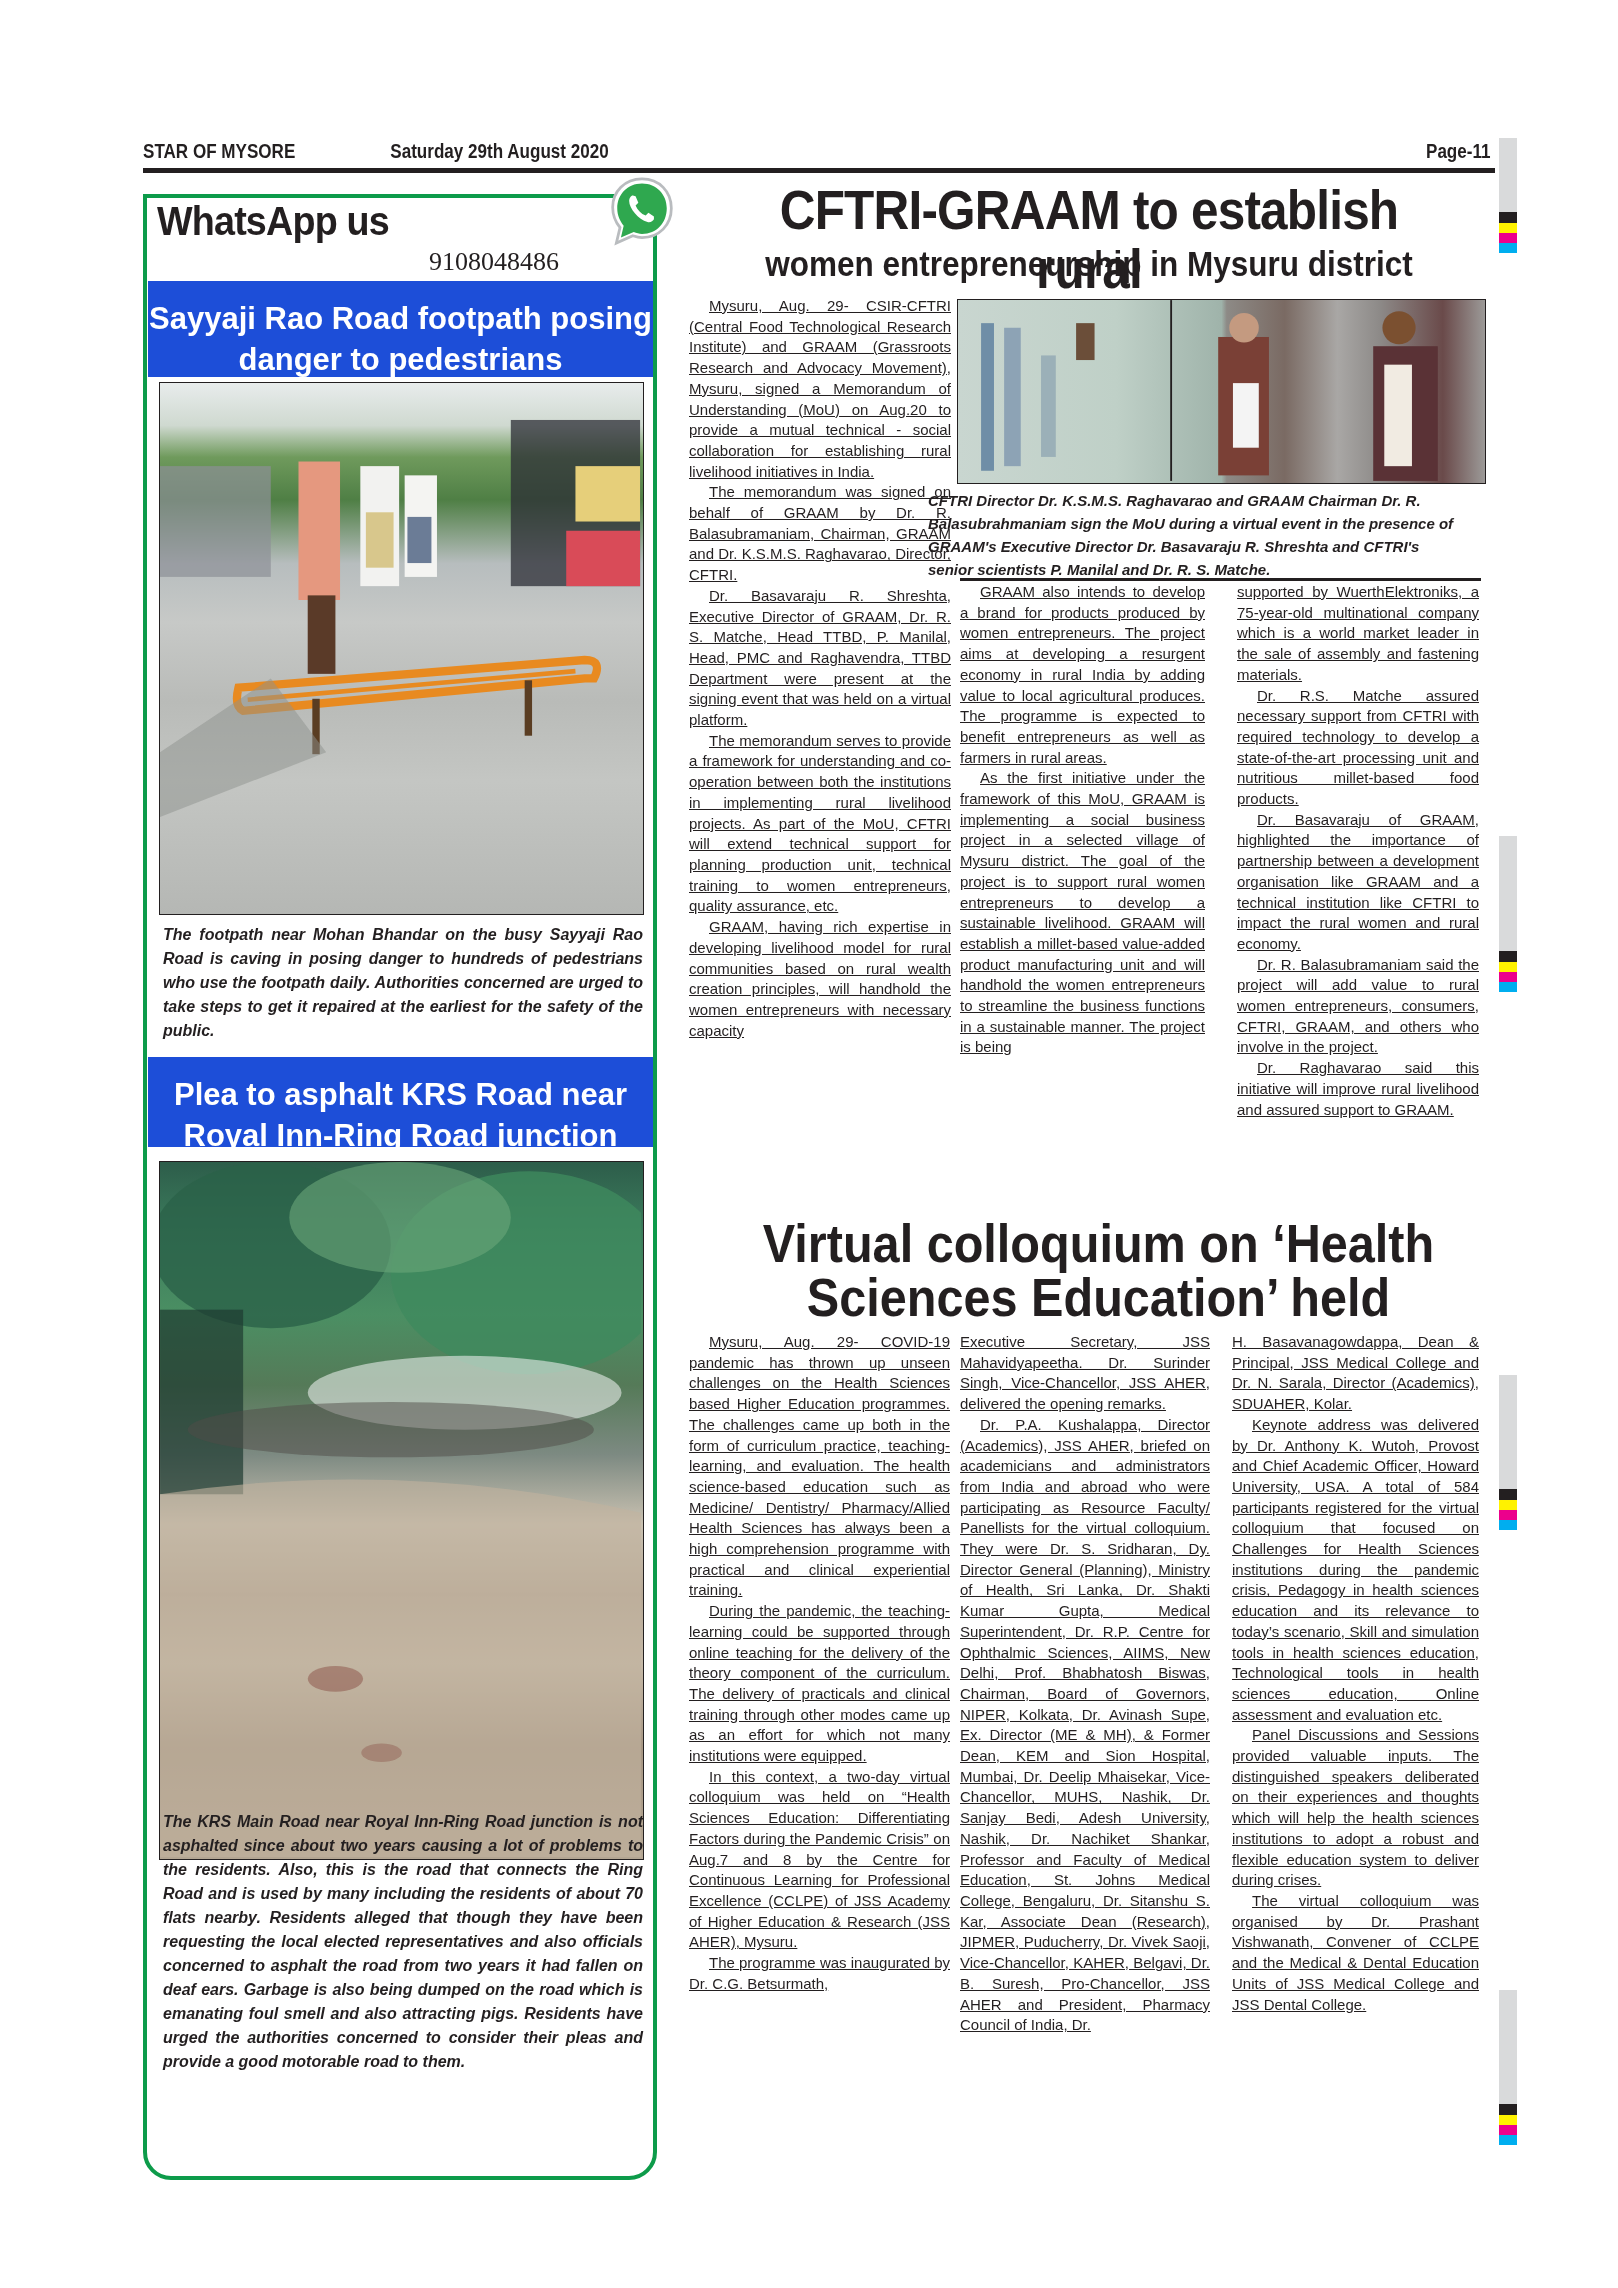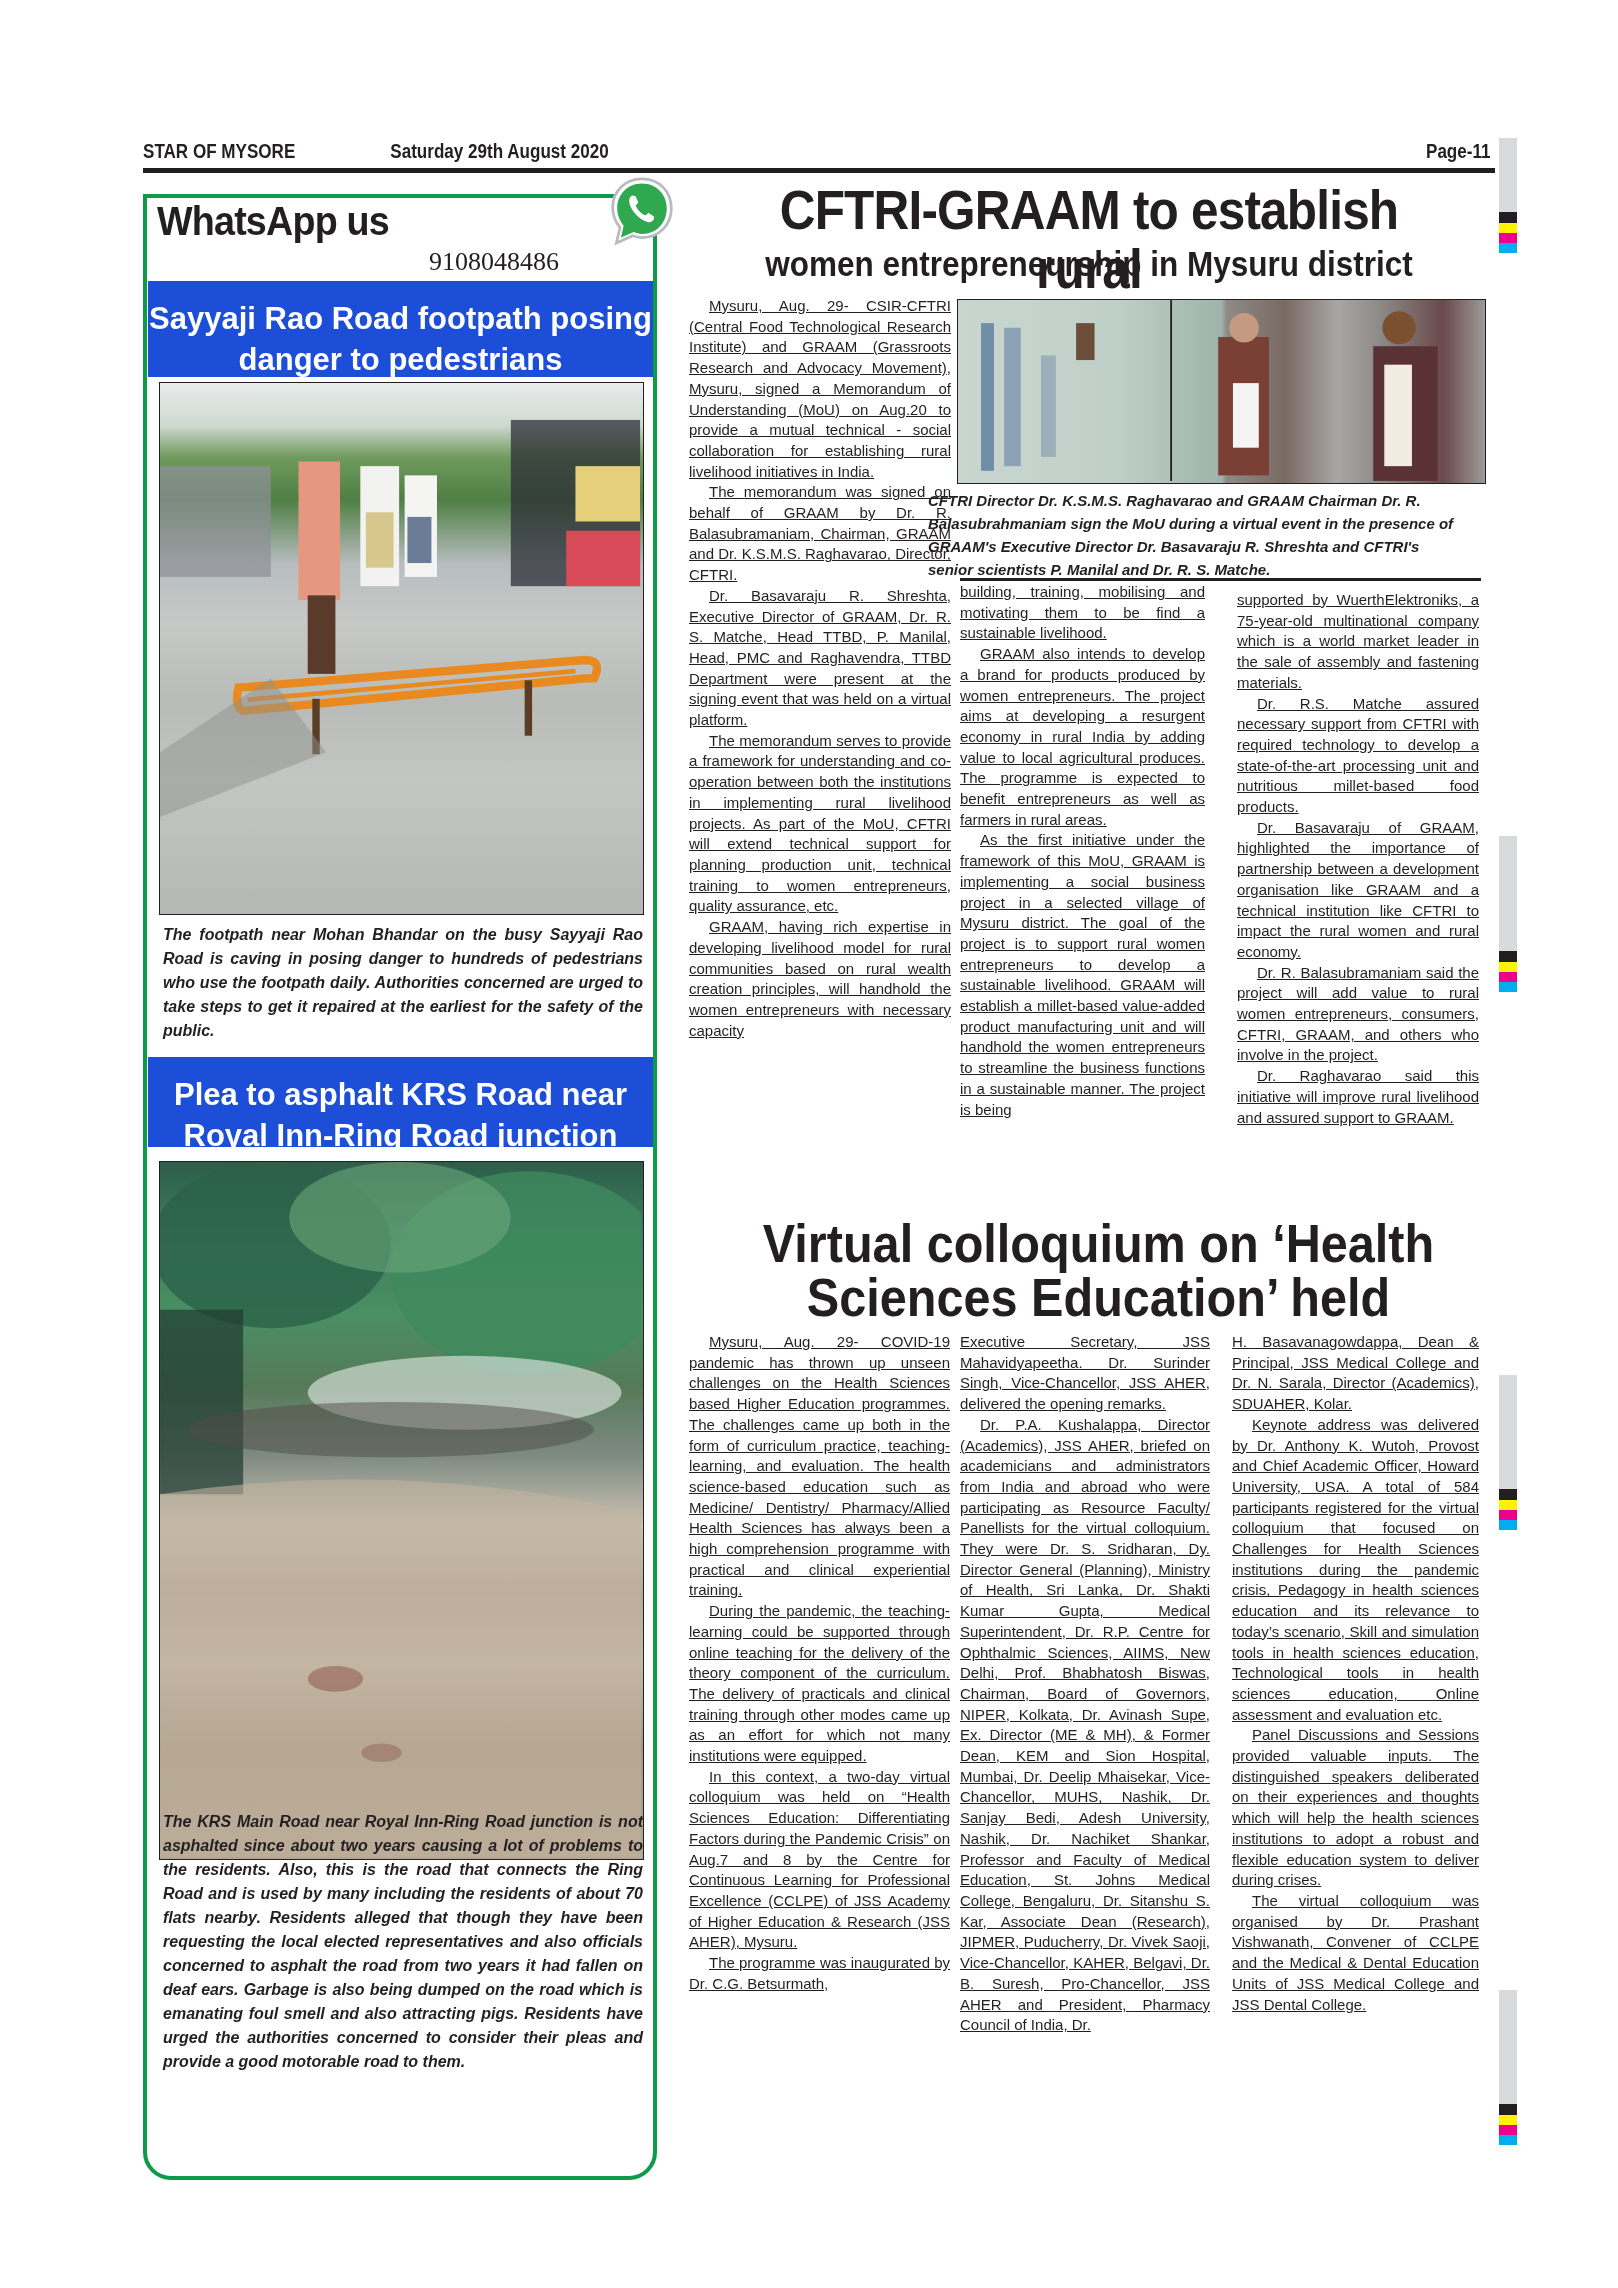--- a/index.html
+++ b/index.html
@@ -41,21 +41,21 @@
   
   .h1 { left:683px; top:181px; width:812px; text-align:center; font-weight:bold; font-size:55px; line-height:59px; letter-spacing:-0.9px; transform:scaleX(0.9); transform-origin:center top; color:#231f20; }
   .h1sub { left:683px; top:243px; width:812px; text-align:center; font-weight:bold; font-size:35px; line-height:41px; transform:scaleX(0.9); transform-origin:center top; color:#231f20; }
   .h2 { left:683px; top:1216px; width:831px; text-align:center; font-weight:bold; font-size:54px; line-height:54px; transform:scaleX(0.9); transform-origin:center top; color:#231f20; }
 
   
   .col { font-size:15px; line-height:20.7px; text-align:justify; color:#231f20;text-decoration:underline; }
   .col p { margin:0; text-indent:20px; }
   .colA1 { left:689px; top:296px; width:262px; }
   .colB1 { left:960px; top:582px; width:245px; }
-  .colC1 { left:1237px; top:582px; width:242px;margin-top:8px; }
+  .colC1 { left:1237px; top:582px; width:242px; }
   .colA2 { left:689px; top:1332px; width:261px; }
   .colB2 { left:960px; top:1332px; width:250px; }
   .colC2 { left:1232px; top:1332px; width:247px; }
 
   .mou-photo { left:957px; top:299px; width:529px; height:185px; border:1.8px solid #231f20; box-sizing:border-box; background:linear-gradient(90deg,#c9d6d0 0%, #bfd0c7 30%, #9fb3aa 50%, #8d8a86 51%, #7a6a63 62%, #a9a7a5 72%, #8d8a88 80%, #6a4a4a 92%, #9c9a98 100%); }
   .mou-cap { left:928px; top:489px; width:526px; font-style:italic; font-weight:bold; font-size:15px; line-height:23px; color:#231f20; }
   .mou-rule { left:960px; top:578px; width:521px; height:2.8px; background:#231f20; }
 </style>
 </head>
 <body>
@@ -168,21 +168,20 @@
     <circle cx="310" cy="30" r="16" fill="#c49a80"></circle>
     <rect x="450" y="50" width="70" height="146" fill="#5a3236"></rect>
     <rect x="462" y="70" width="30" height="110" fill="#f1ebe2"></rect>
     <circle cx="478" cy="30" r="18" fill="#7b5030"></circle>
   </svg>
 </div>
 <div class="abs mou-cap">CFTRI Director Dr. K.S.M.S. Raghavarao and GRAAM Chairman Dr. R. Balasubrahmaniam sign the MoU during a virtual event in the presence of GRAAM's Executive Director Dr. Basavaraju R. Shreshta and CFTRI's senior scientists P. Manilal and Dr. R. S. Matche.</div>
 <div class="abs mou-rule"></div>
 
 <div class="abs col colB1">
-  <p style="text-indent:0;">building, training, mobilising and motivating them to be find a sustainable livelihood.</p>
   <p>GRAAM also intends to develop a brand for products produced by women entrepreneurs. The project aims at developing a resurgent economy in rural India by adding value to local agricultural produces. The programme is expected to benefit entrepreneurs as well as farmers in rural areas.</p>
   <p>As the first initiative under the framework of this MoU, GRAAM is implementing a social business project in a selected village of Mysuru district. The goal of the project is to support rural women entrepreneurs to develop a sustainable livelihood. GRAAM will establish a millet-based value-added product manufacturing unit and will handhold the women entrepreneurs to streamline the business functions in a sustainable manner. The project is being</p>
 </div>
 
 <div class="abs col colC1">
   <p style="text-indent:0;">supported by WuerthElektroniks, a 75-year-old multinational company which is a world market leader in the sale of assembly and fastening materials.</p>
   <p>Dr. R.S. Matche assured necessary support from CFTRI with required technology to develop a state-of-the-art processing unit and nutritious millet-based food products.</p>
   <p>Dr. Basavaraju of GRAAM, highlighted the importance of partnership between a development organisation like GRAAM and a technical institution like CFTRI to impact the rural women and rural economy.</p>
   <p>Dr. R. Balasubramaniam said the project will add value to rural women entrepreneurs, consumers, CFTRI, GRAAM, and others who involve in the project.</p>
   <p>Dr. Raghavarao said this initiative will improve rural livelihood and assured support to GRAAM.</p>

